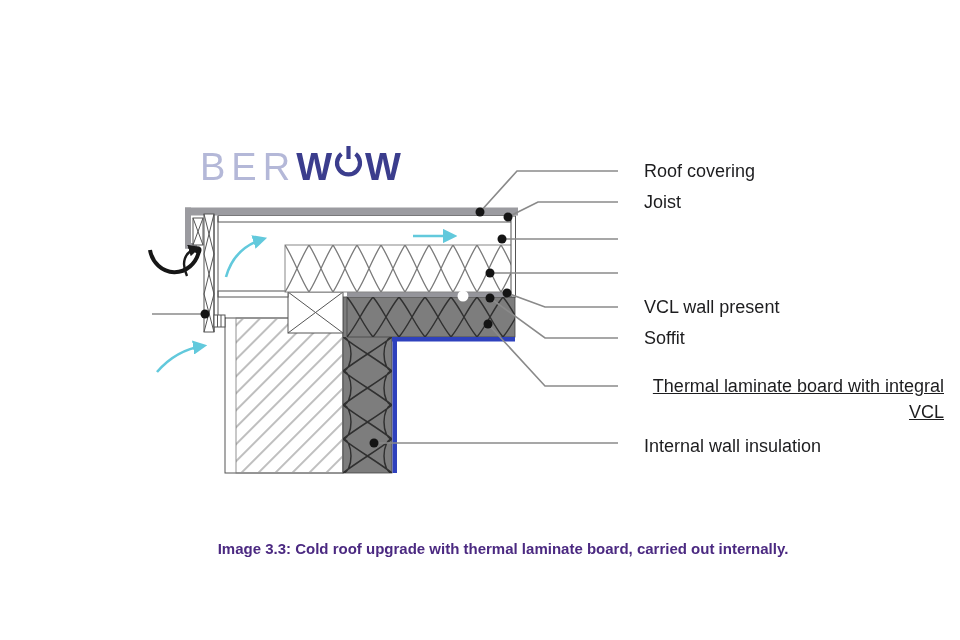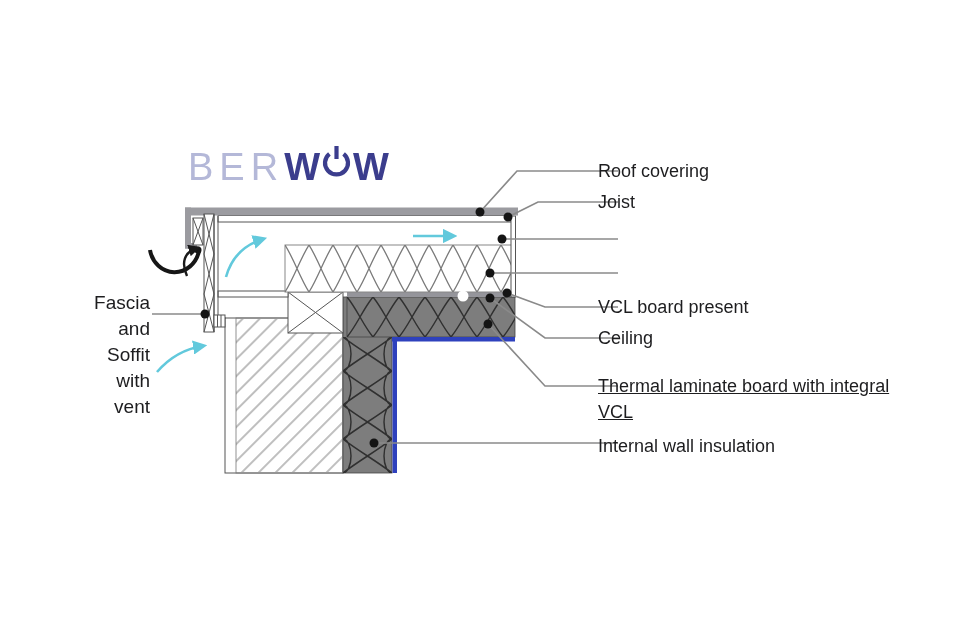--- a/index.html
+++ b/index.html
@@ -1,26 +1,26 @@
 <!DOCTYPE html>
 <html><head>
 <meta charset="utf-8">
 <style>
   html,body{margin:0;padding:0;background:#ffffff;}
   body{font-family:"Liberation Sans", sans-serif;}
   .page{position:relative;width:960px;height:640px;background:#fff;overflow:hidden;}
   svg.diagram{position:absolute;left:0;top:0;}
-  .callout{position:absolute;left:598px;font-size:18px;line-height:26px;color:#1d1d1f;white-space:nowrap;}
+  .callout{position:absolute;left:644px;font-size:18px;line-height:26px;color:#1d1d1f;white-space:nowrap;text-align:right;}
   .callout.wrap{white-space:normal;width:300px;text-decoration:underline;}
   .left-callout{position:absolute;left:40px;width:110px;top:290px;text-align:right;
                 font-size:19px;line-height:26px;color:#1d1d1f;}
   .left-callout span{display:block;}
   .caption{position:absolute;left:503px;top:540px;transform:translateX(-50%);
            font-size:15px;font-weight:bold;color:#4b2981;white-space:nowrap;}
-  .logo{position:absolute;left:188px;top:144px;height:42px;display:flex;align-items:flex-end;}
+  .logo{position:absolute;left:200px;top:144px;height:42px;display:flex;align-items:flex-end;}
   .logo-light{font-size:38px;line-height:38px;font-weight:300;letter-spacing:6px;color:#b4b8d8;}
   .logo-bold{font-size:38px;line-height:38px;font-weight:700;letter-spacing:0px;color:#3b3d8d;}
   .logo-power{display:inline-block;margin:0 1px 2px 1px;}
 </style>
 </head>
 <body>
 
 <div class="page">
 
   <div class="logo">
@@ -159,27 +159,21 @@
       <circle cx="490" cy="298" r="4.5"></circle>
       <circle cx="488" cy="324" r="4.5"></circle>
       <circle cx="374" cy="443" r="4.5"></circle>
       <circle cx="205" cy="314" r="4.5"></circle>
       <circle cx="463" cy="296" r="5.5" fill="#ffffff"></circle>
     </g>
   </svg>
 
   <div class="callout" style="top:158px">Roof covering</div>
   <div class="callout" style="top:189px">Joist</div>
-  <div class="callout" style="top:294px">VCL board present</div>
-  <div class="callout" style="top:325px">Ceiling</div>
+  <div class="callout" style="top:294px">VCL wall present</div>
+  <div class="callout" style="top:325px">Soffit</div>
   <div class="callout wrap" style="top:373px">Thermal laminate board with integral VCL</div>
   <div class="callout" style="top:433px">Internal wall insulation</div>
 
-  <div class="left-callout">
-    <span>Fascia</span>
-    <span>and</span>
-    <span>Soffit</span>
-    <span>with</span>
-    <span>vent</span>
-  </div>
 
+  <div class="caption">Image 3.3: Cold roof upgrade with thermal laminate board, carried out internally.</div>
 
 </div>
 
 </body></html>

